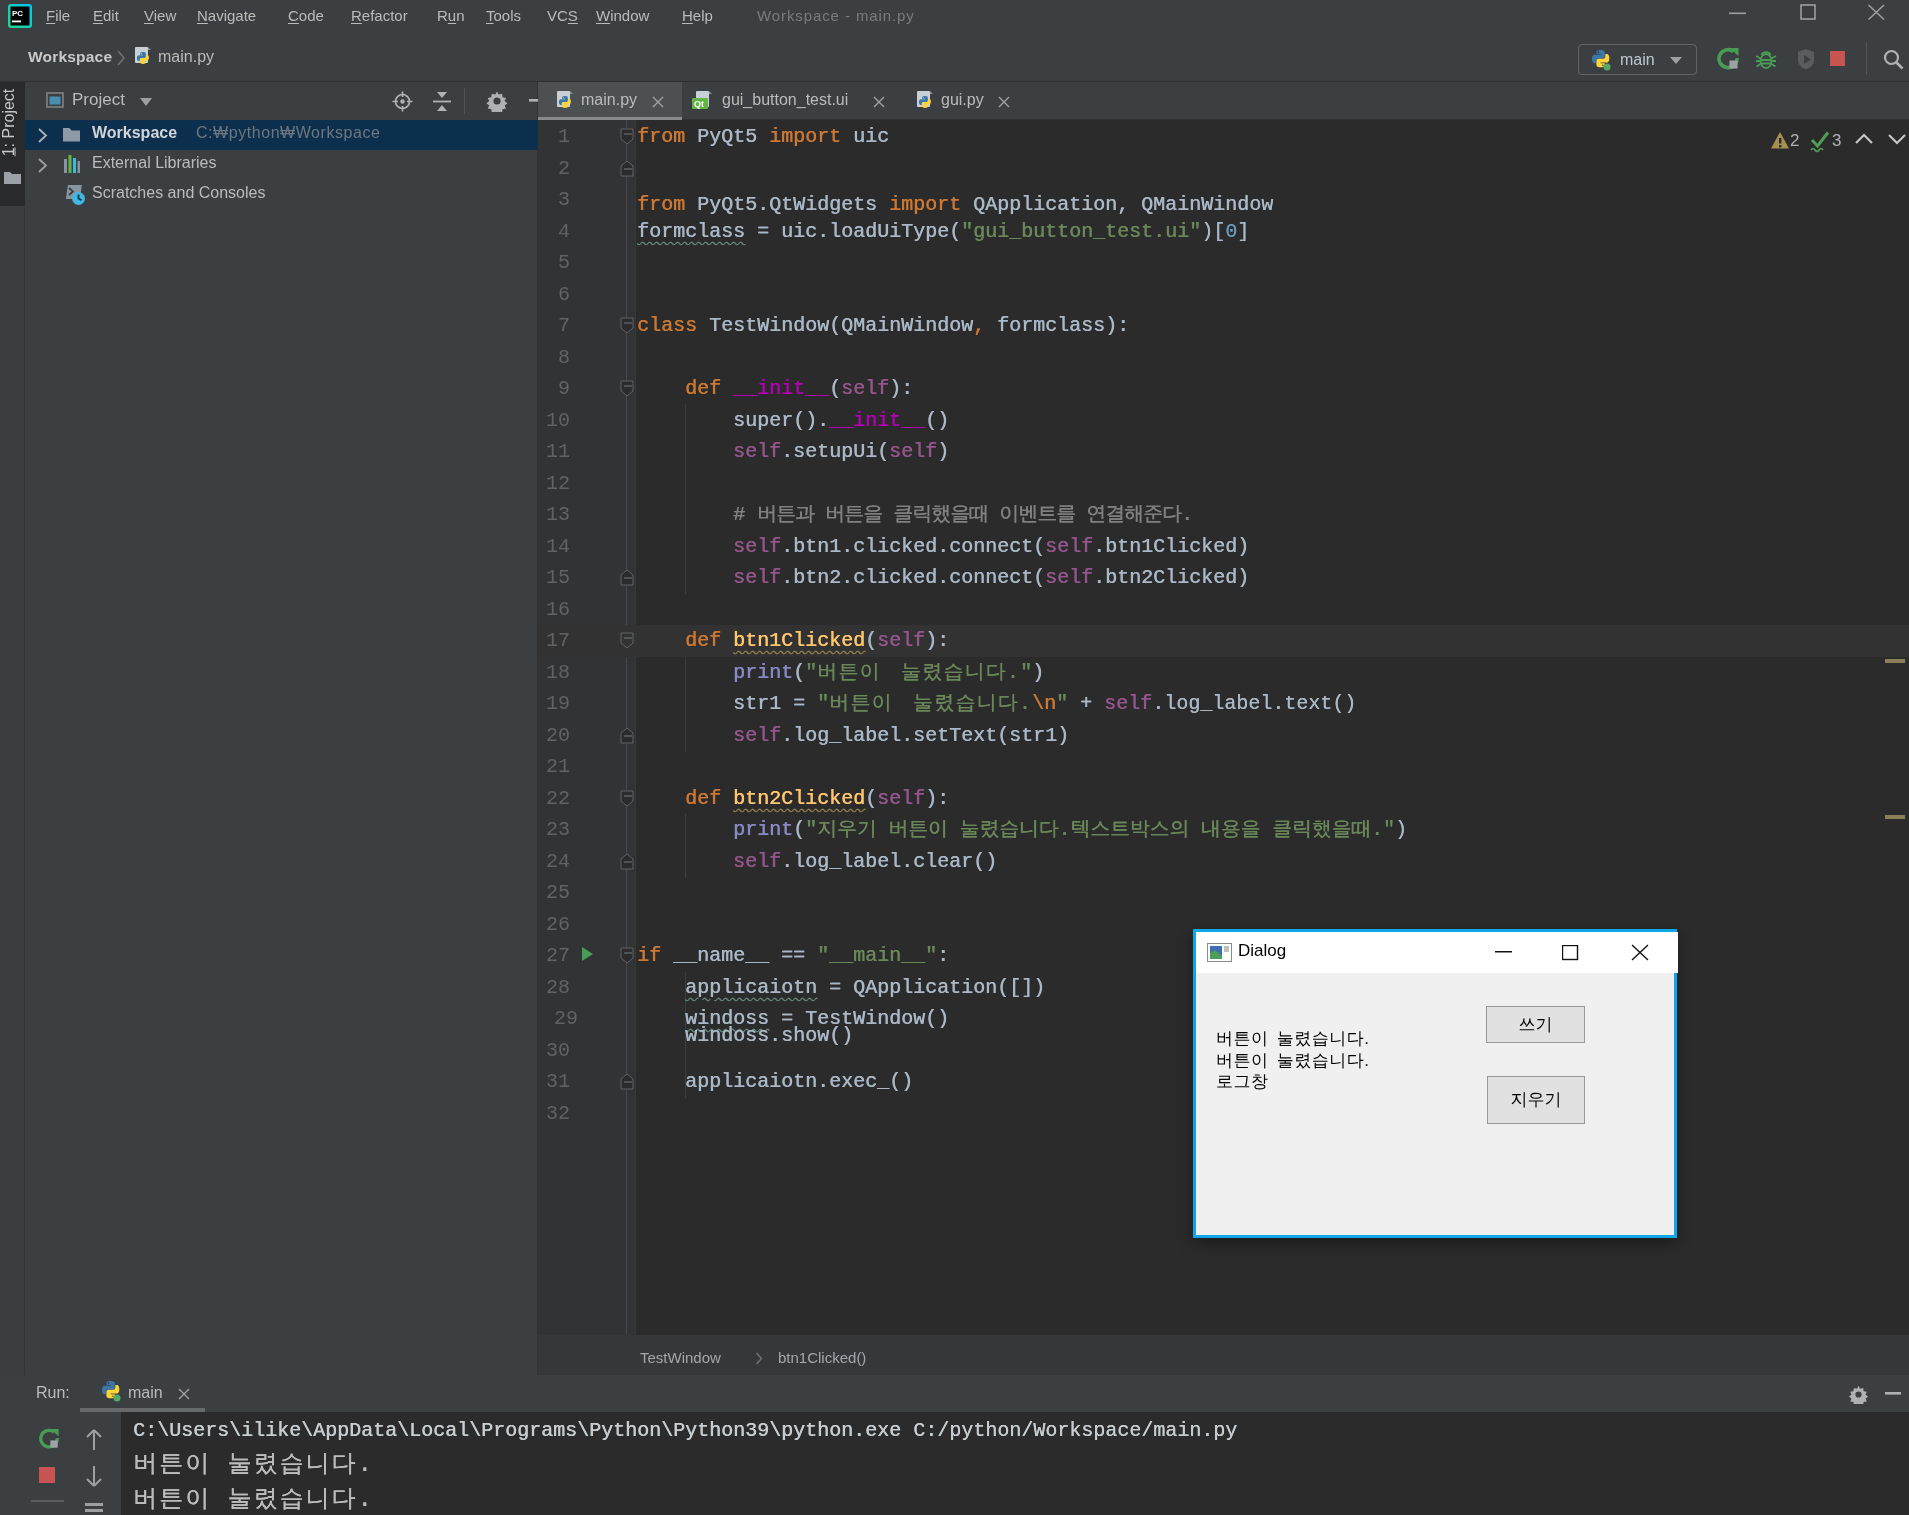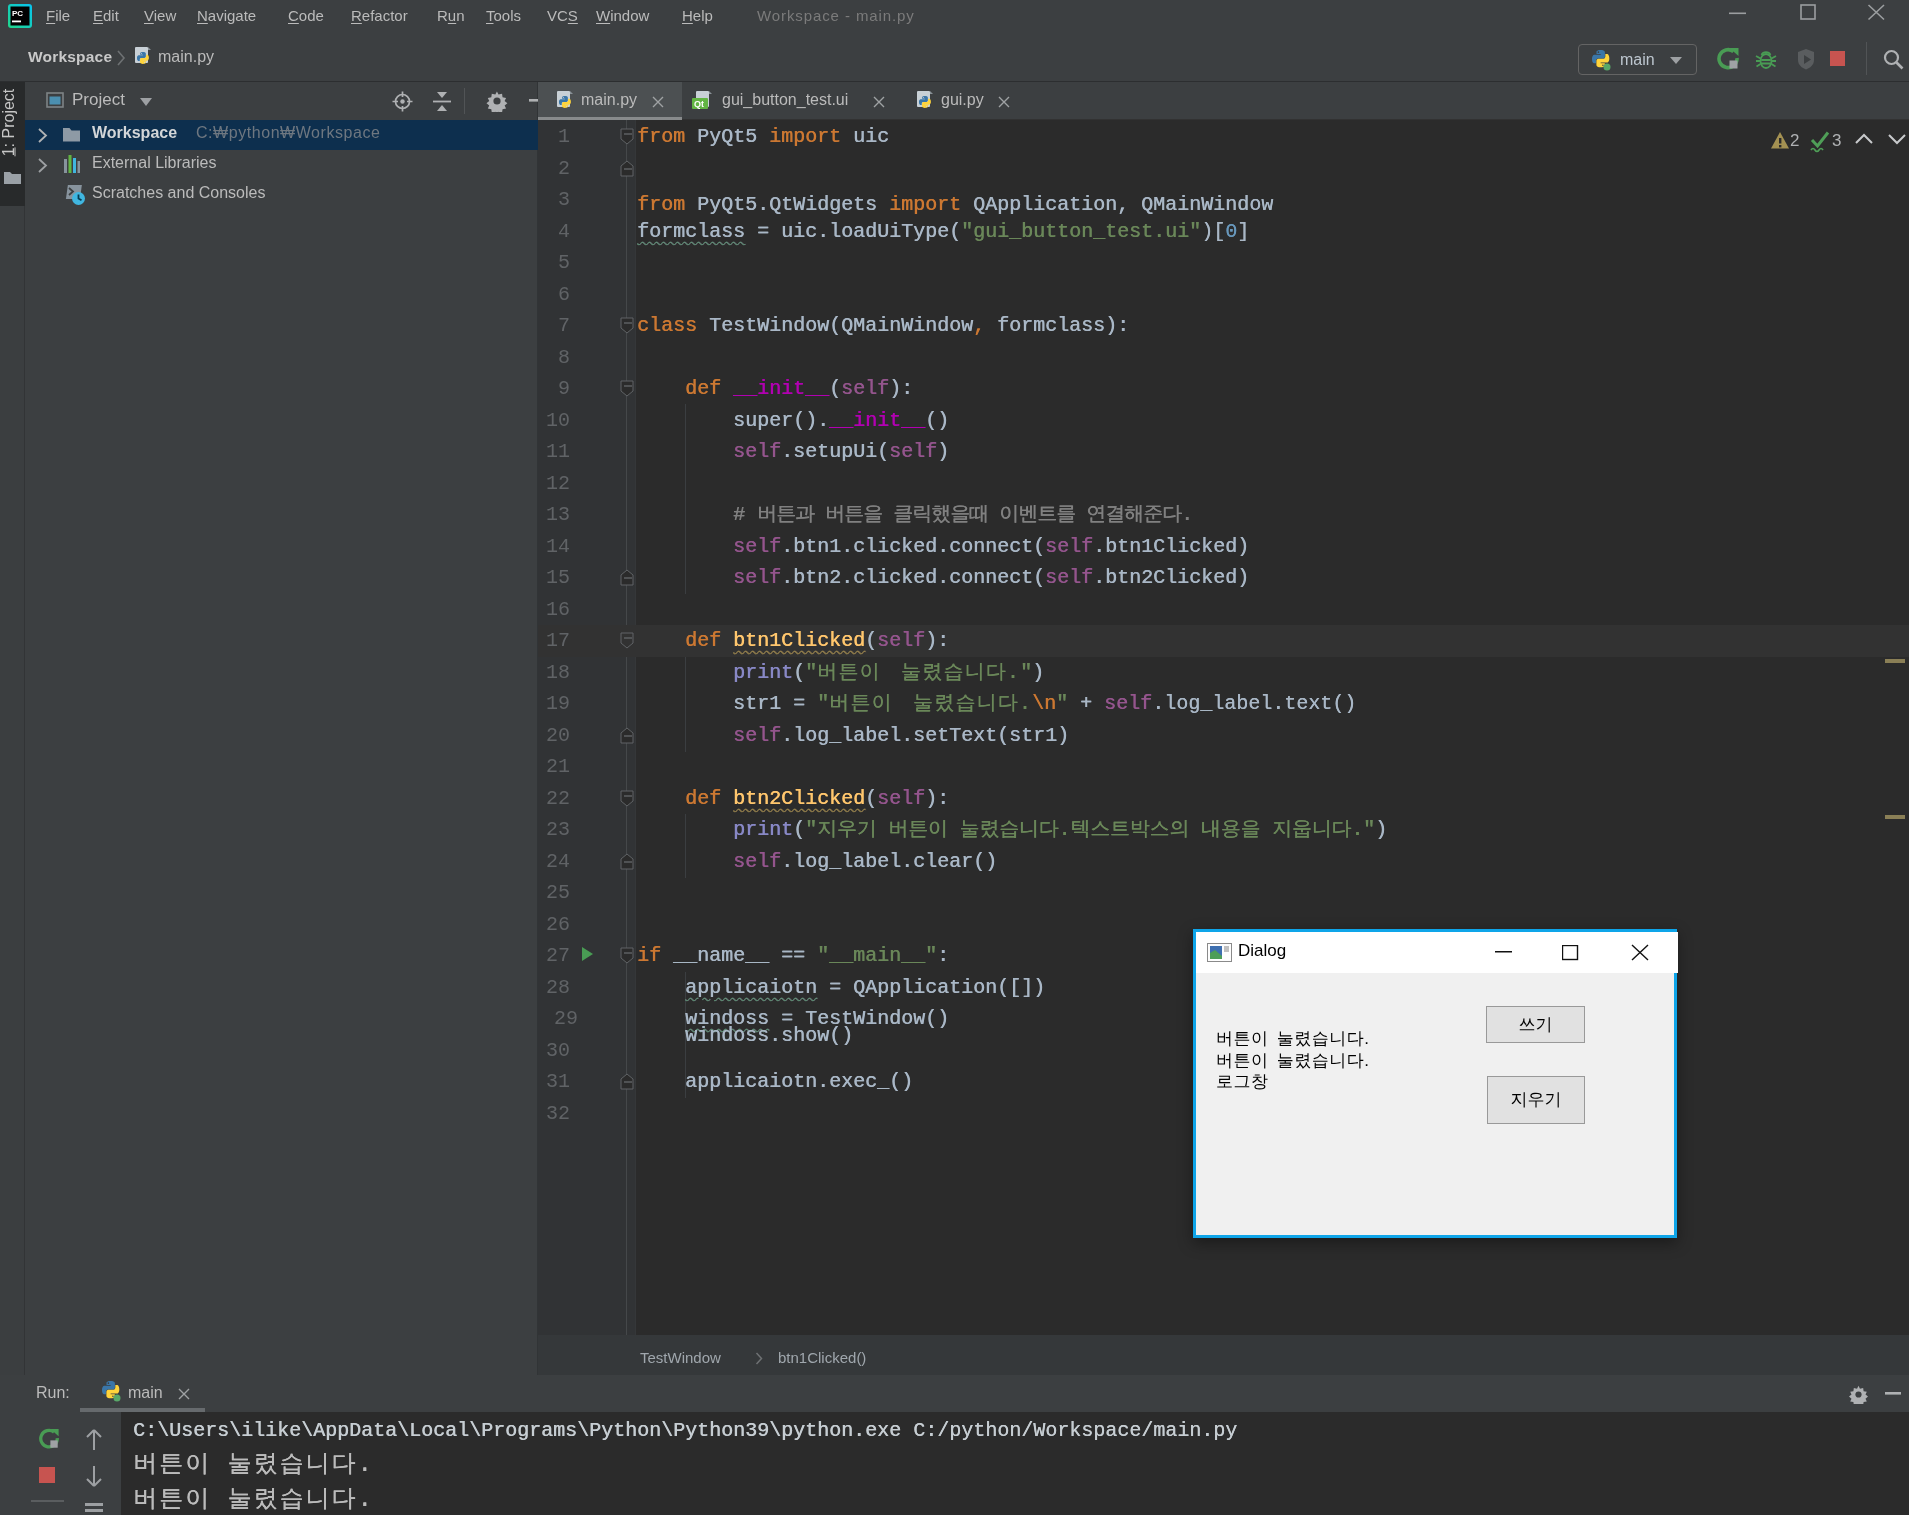--- a/index.html
+++ b/index.html
@@ -327,21 +327,21 @@
       </svg>
       <div class="code" style="top:599.5px;"><span>        </span><span class="slf">self</span><span>.log_label.setText(str1)</span></div>
       <div class="lnum" style="left:0px;top:631px;">21</div>
       <div class="lnum" style="left:0px;top:662.5px;">22</div>
       <svg class="abs" style="left:82px;top:669.5px" width="14" height="18">
         <path d="M1,1 h12 v10 l-6,5 -6,-5 z" fill="#2b2b2b" stroke="#606366"></path>
         <path d="M4,6 h8" stroke="#606366" stroke-width="1.4"></path>
       </svg>
       <div class="code" style="top:662.5px;"><span>    </span><span class="kw">def</span><span> </span><span class="fn wavyy">btn2Clicked</span><span>(</span><span class="slf">self</span><span>):</span></div>
       <div class="lnum" style="left:0px;top:694px;">23</div>
-      <div class="code" style="top:694px;"><span>        </span><span class="bi">print</span><span>(</span><span class="str">"</span><span class="str k23">지우기 버튼이 눌렸습니다.텍스트박스의 내용을 지웁니다.</span><span class="str">"</span><span>)</span></div>
+      <div class="code" style="top:694px;"><span>        </span><span class="bi">print</span><span>(</span><span class="str">"</span><span class="str k23">지우기 버튼이 눌렸습니다.텍스트박스의 내용을 클릭했을때.</span><span class="str">"</span><span>)</span></div>
       <div class="lnum" style="left:0px;top:725.5px;">24</div>
       <svg class="abs" style="left:82px;top:732.5px" width="14" height="18">
         <path d="M1,16 h12 v-10 l-6,-5 -6,5 z" fill="#2b2b2b" stroke="#606366"></path>
         <path d="M4,9 h8" stroke="#606366" stroke-width="1.4"></path>
       </svg>
       <div class="code" style="top:725.5px;"><span>        </span><span class="slf">self</span><span>.log_label.clear()</span></div>
       <div class="lnum" style="left:0px;top:757px;">25</div>
       <div class="lnum" style="left:0px;top:788.5px;">26</div>
       <div class="lnum" style="left:0px;top:820px;">27</div>
       <svg class="abs" style="left:42px;top:826px" width="15" height="16">

